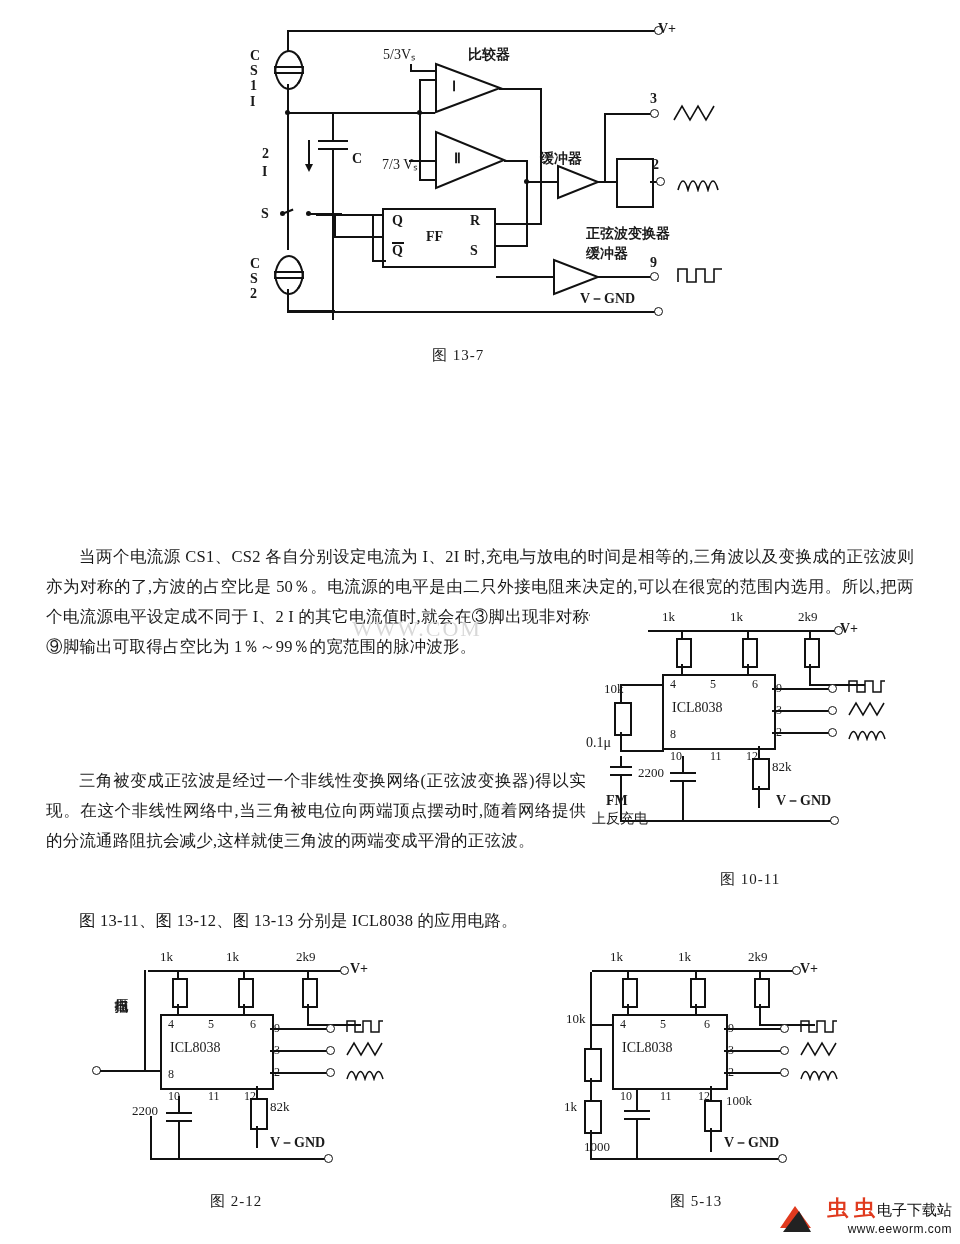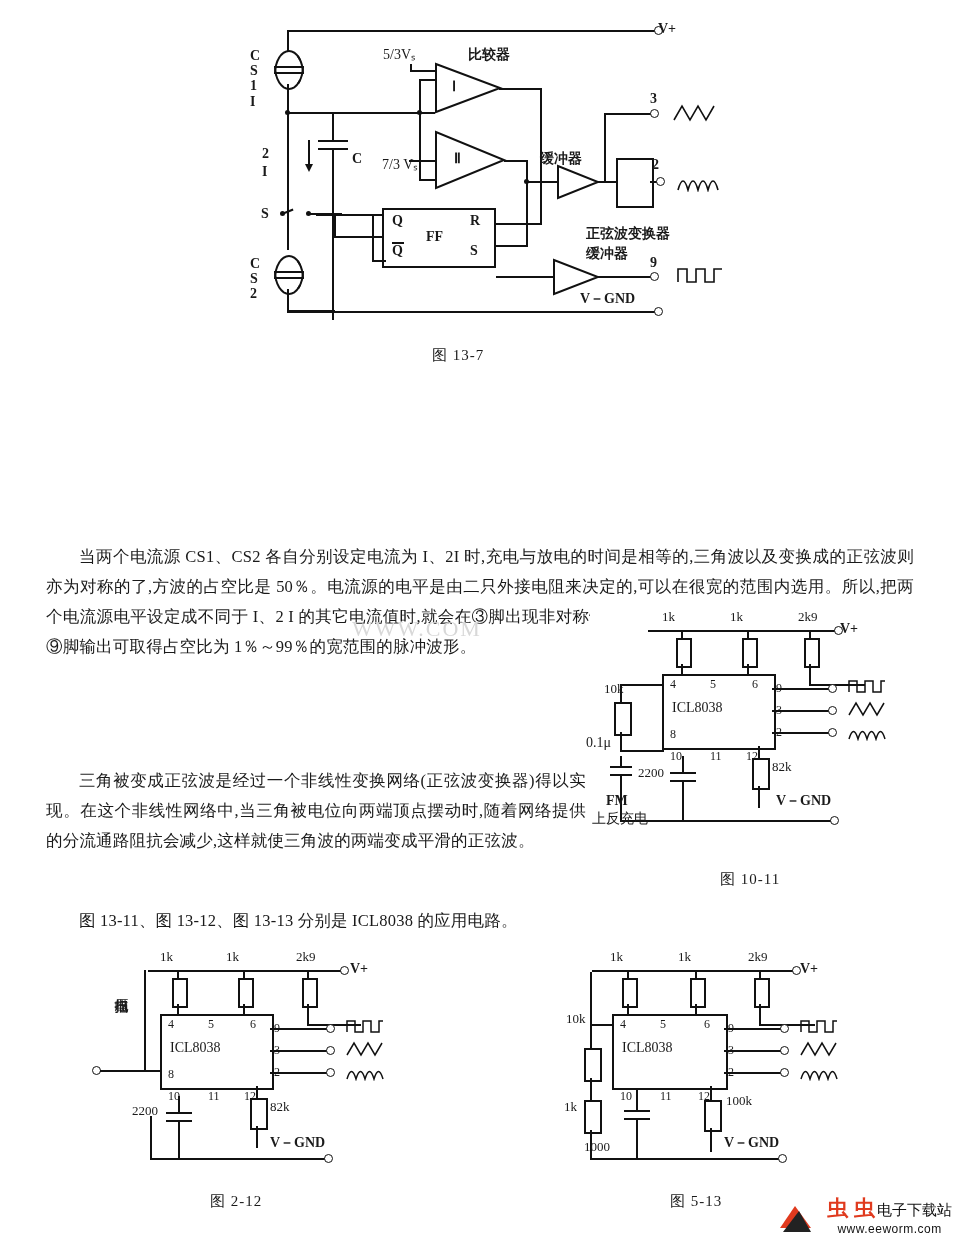--- a/index.html
+++ b/index.html
@@ -507,21 +507,21 @@
     <div class="lbl lbl-b" style="left:164px;top:188px;">V－GND</div>
 
     <div class="fig-cap" style="left:110px;top:244px;">图 5-13</div>
   </div>
 
   <div class="footer-logo">
     <svg width="36" height="34" viewBox="0 0 36 34" style="margin-right:2px;">
       <path d="M3,26 L18,4 L34,26 Z" fill="#e03a1e"></path>
       <path d="M6,30 L22,9 L34,30 Z" fill="#222"></path>
     </svg>
-    <div style="display:flex;flex-direction:column;align-items:center;margin-left:12px;">
+    <div style="display:flex;flex-direction:column;align-items:flex-end;margin-left:12px;">
       <div style="display:flex;align-items:baseline;">
         <span class="bugword">虫 虫</span>
         <span class="bugtxt">电子下载站</span>
       </div>
       <span class="bugurl">www.eeworm.com</span>
     </div>
   </div>
 
 </div>
 

